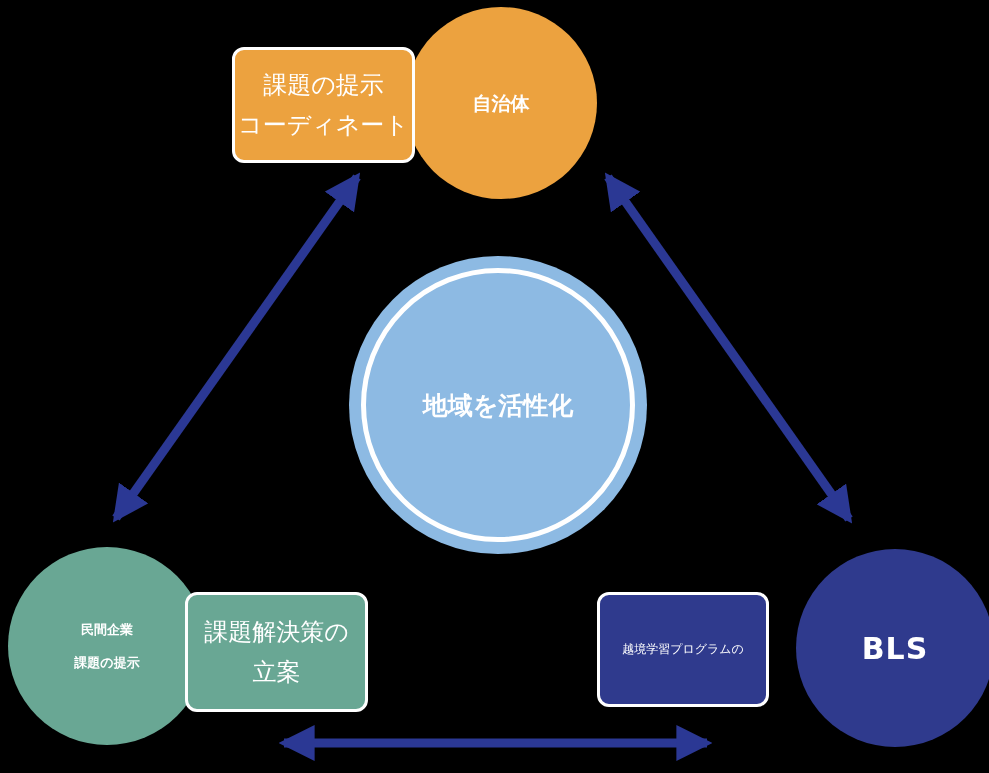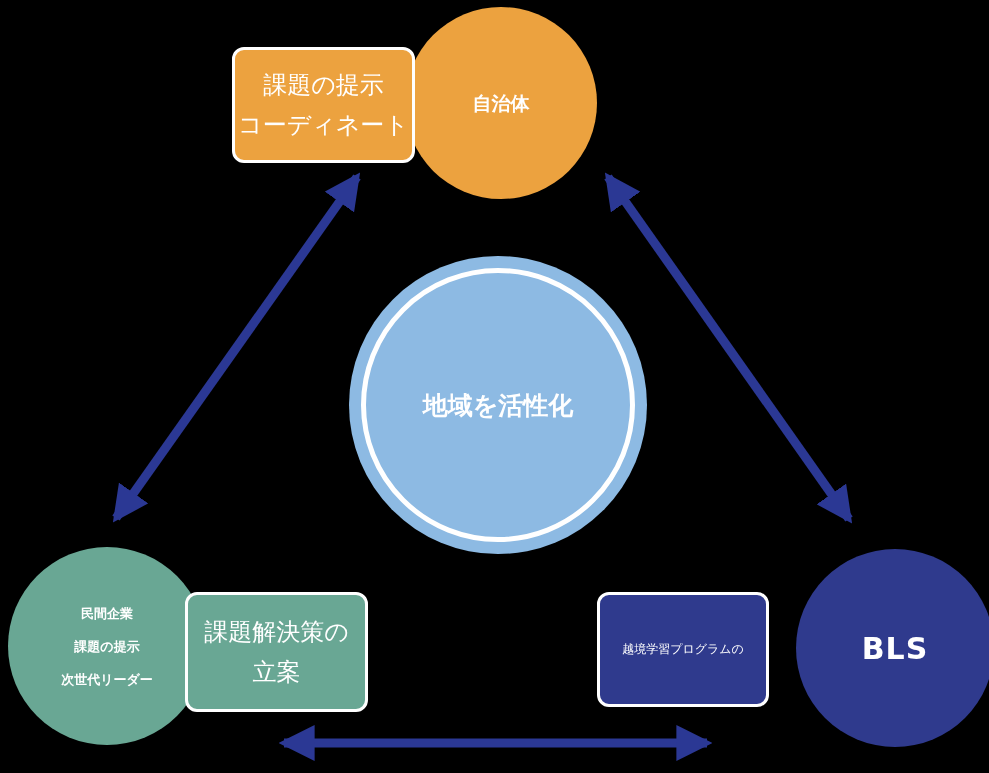--- a/index.html
+++ b/index.html
@@ -82,21 +82,20 @@
   </div>
 
   <div class="circle c-center">
     <div class="ring"></div>
     <div class="label">地域を活性化</div>
   </div>
 
   <div class="circle c-left">
     <div>民間企業</div>
     <div>課題の提示</div>
-    <div>次世代リーダー</div>
   </div>
   <div class="callout b-left">
     <div>課題解決策の</div>
     <div>立案</div>
   </div>
 
   <div class="circle c-right">
     <div>BLS</div>
   </div>
   <div class="callout b-right">

